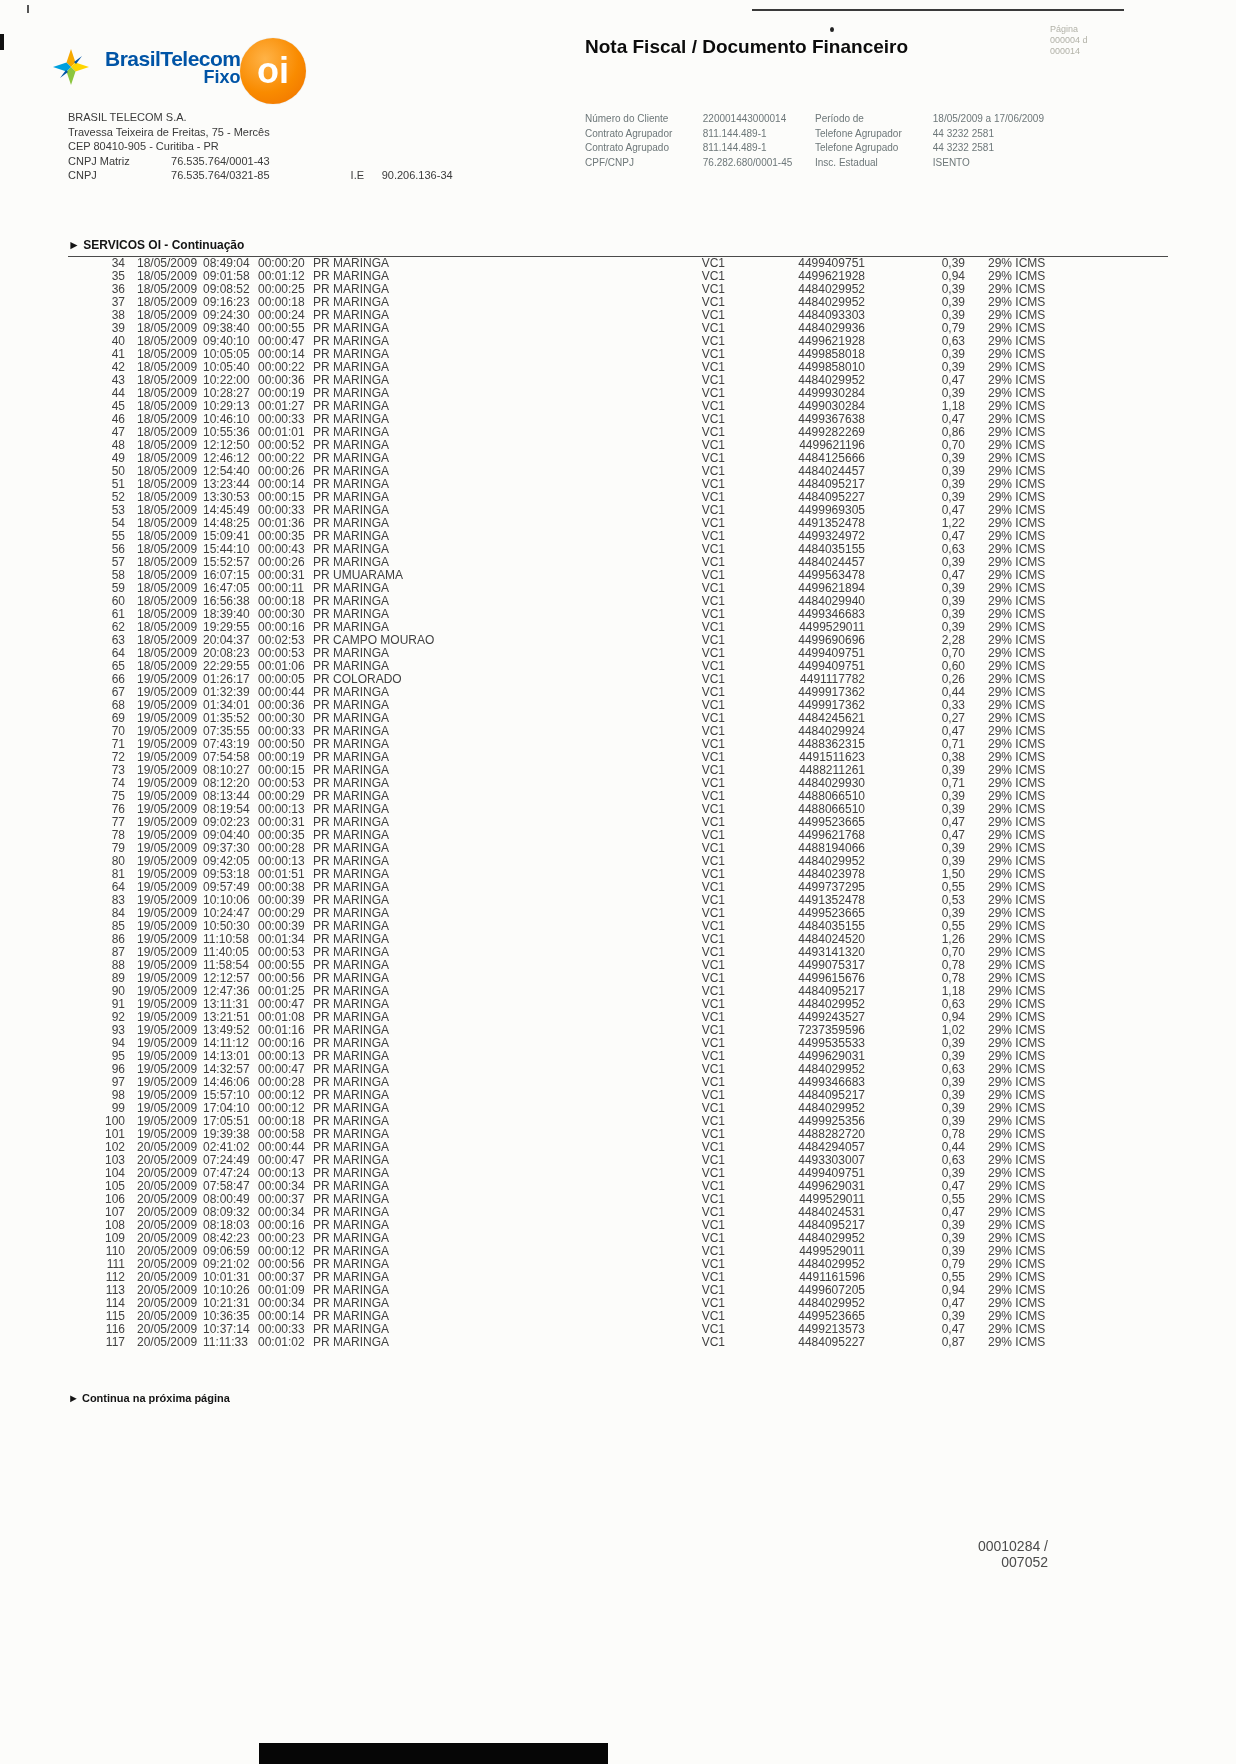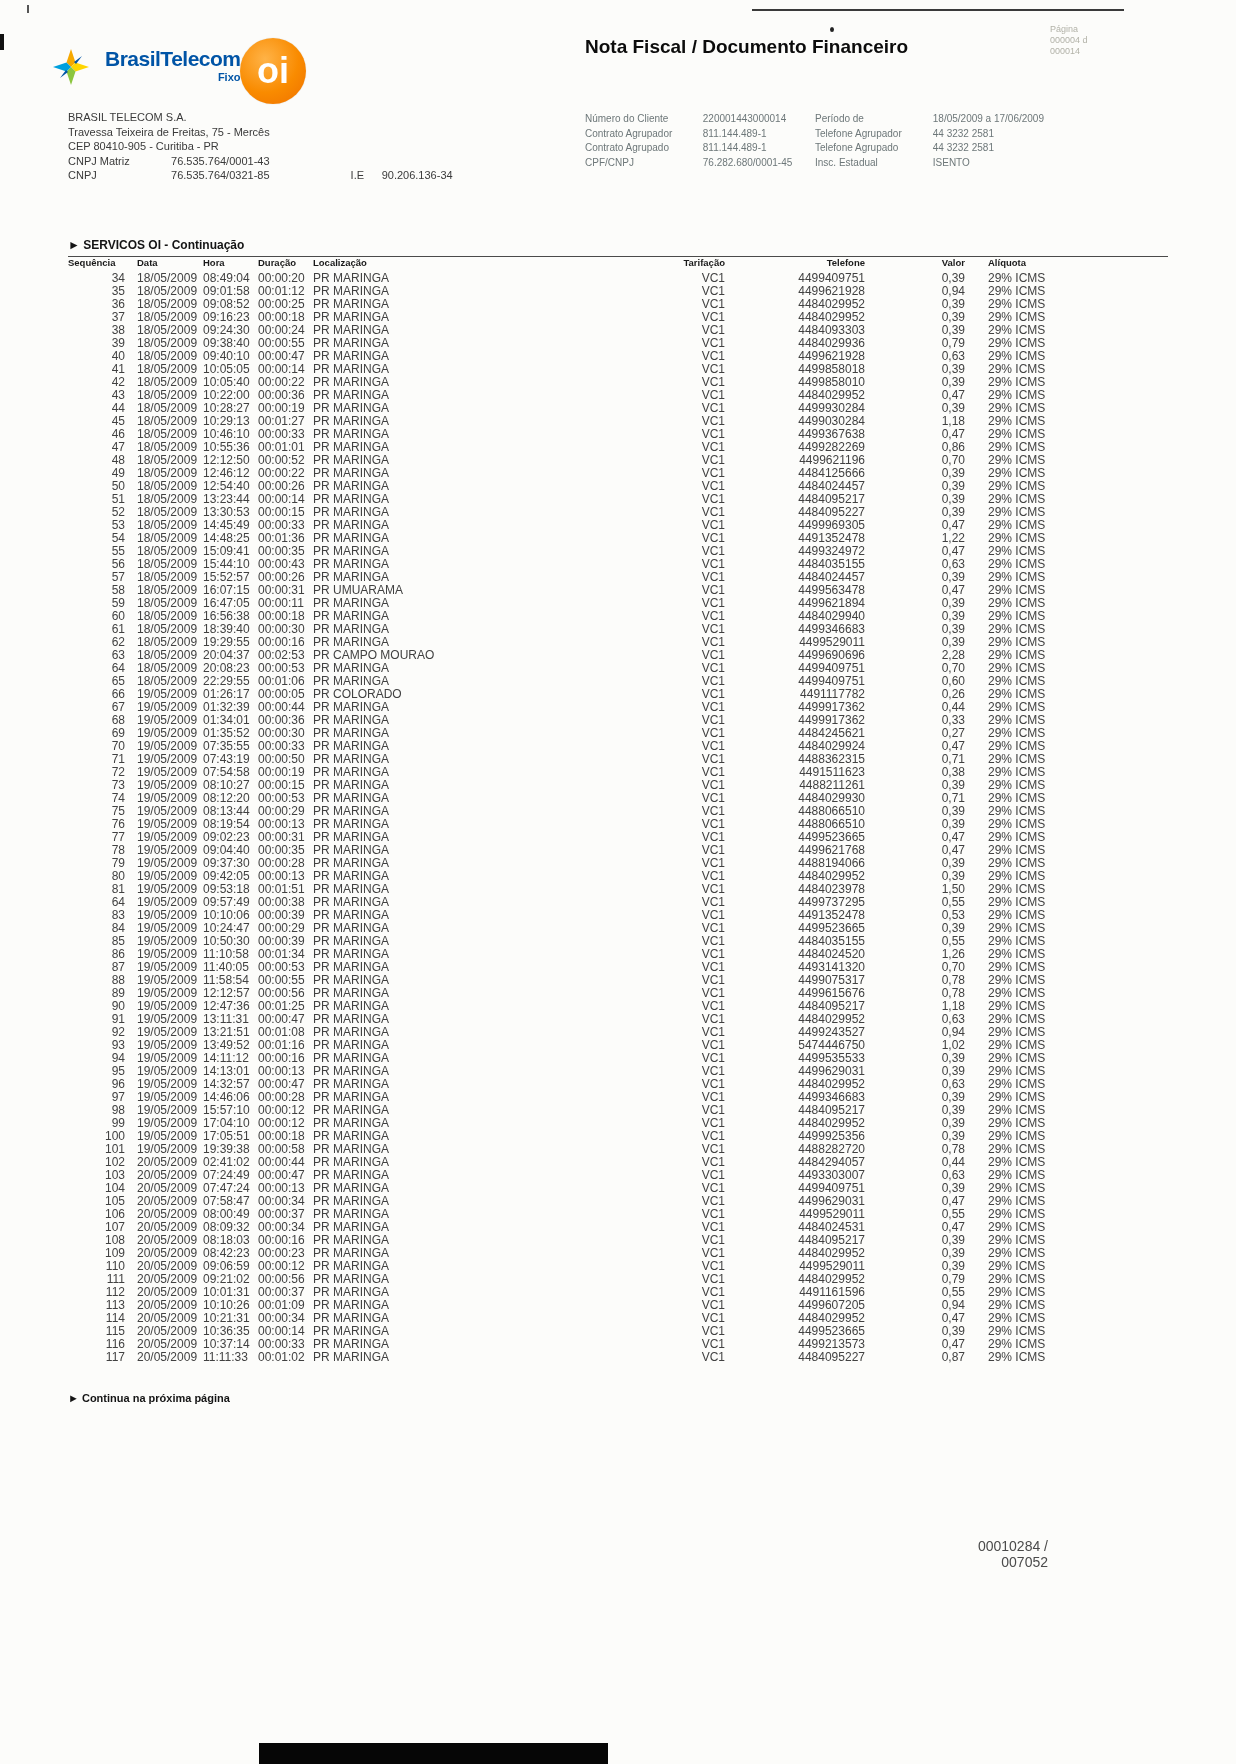--- a/index.html
+++ b/index.html
@@ -13,21 +13,21 @@
   .art-top-right{left:752px;top:9px;width:372px;height:2px;background:#3a3a3a;}
   .art-dot{left:830px;top:27px;width:4px;height:5px;border-radius:50%;background:#222;}
   .art-left-edge{left:0;top:34px;width:4px;height:16px;background:#111;}
   .art-speck{left:27px;top:5px;width:2px;height:8px;background:#555;}
 
   
   .brand-logo{position:absolute;left:52px;top:48px;display:flex;align-items:flex-start;gap:15px;}
   .brand-star{width:38px;height:38px;flex:0 0 auto;}
   .brand-text{line-height:22px;}
   .brand-name{font-size:21px;font-weight:bold;color:#0054a6;letter-spacing:-0.5px;}
-  .brand-fixo{font-size:11px;font-weight:bold;color:#0054a6;text-align:right;line-height:15px;}
+  .brand-fixo{font-size:18px;font-weight:bold;color:#0054a6;text-align:right;line-height:15px;}
   .oi-logo{
     position:absolute;left:240px;top:38px;width:66px;height:66px;border-radius:50%;
     background:radial-gradient(circle at 38% 32%, #ffb347 0%, #f98b00 55%, #ef7000 100%);
     display:flex;align-items:center;justify-content:center;
     color:#fff;font-size:36px;font-weight:bold;box-shadow:0 0 1px rgba(0,0,0,.25);
   }
   .doc-title{position:absolute;left:585px;top:36px;font-size:19px;font-weight:bold;color:#0c0c0c;}
   .page-meta{position:absolute;left:1050px;top:24px;font-size:9px;color:#b2b2a8;line-height:11px;}
 
   
@@ -147,31 +147,20 @@
     </div>
     <div>
       <span class="lbl">Insc. Estadual</span>
       <span>ISENTO</span>
     </div>
   </div>
 
   <div class="section-title">► SERVICOS OI - Continuação</div>
 
   <div class="table-wrap">
-    <div class="thead-row">
-        <span class="tcell c0">Sequência</span>
-        <span class="tcell c1">Data</span>
-        <span class="tcell c2">Hora</span>
-        <span class="tcell c3">Duração</span>
-        <span class="tcell c4">Localização</span>
-        <span class="tcell c5">Tarifação</span>
-        <span class="tcell c6">Telefone</span>
-        <span class="tcell c7">Valor</span>
-        <span class="tcell c8">Alíquota</span>
-      </div>
     <div class="tbody">
         <div class="trow">
           <span class="tcell c0">34</span>
           <span class="tcell c1">18/05/2009</span>
           <span class="tcell c2">08:49:04</span>
           <span class="tcell c3">00:00:20</span>
           <span class="tcell c4">PR MARINGA</span>
           <span class="tcell c5">VC1</span>
           <span class="tcell c6">4499409751</span>
           <span class="tcell c7">0,39</span>
@@ -815,21 +804,21 @@
           <span class="tcell c7">0,94</span>
           <span class="tcell c8">29% ICMS</span>
         </div>
         <div class="trow">
           <span class="tcell c0">93</span>
           <span class="tcell c1">19/05/2009</span>
           <span class="tcell c2">13:49:52</span>
           <span class="tcell c3">00:01:16</span>
           <span class="tcell c4">PR MARINGA</span>
           <span class="tcell c5">VC1</span>
-          <span class="tcell c6">5474446750</span>
+          <span class="tcell c6">7237359596</span>
           <span class="tcell c7">1,02</span>
           <span class="tcell c8">29% ICMS</span>
         </div>
         <div class="trow">
           <span class="tcell c0">94</span>
           <span class="tcell c1">19/05/2009</span>
           <span class="tcell c2">14:11:12</span>
           <span class="tcell c3">00:00:16</span>
           <span class="tcell c4">PR MARINGA</span>
           <span class="tcell c5">VC1</span>

